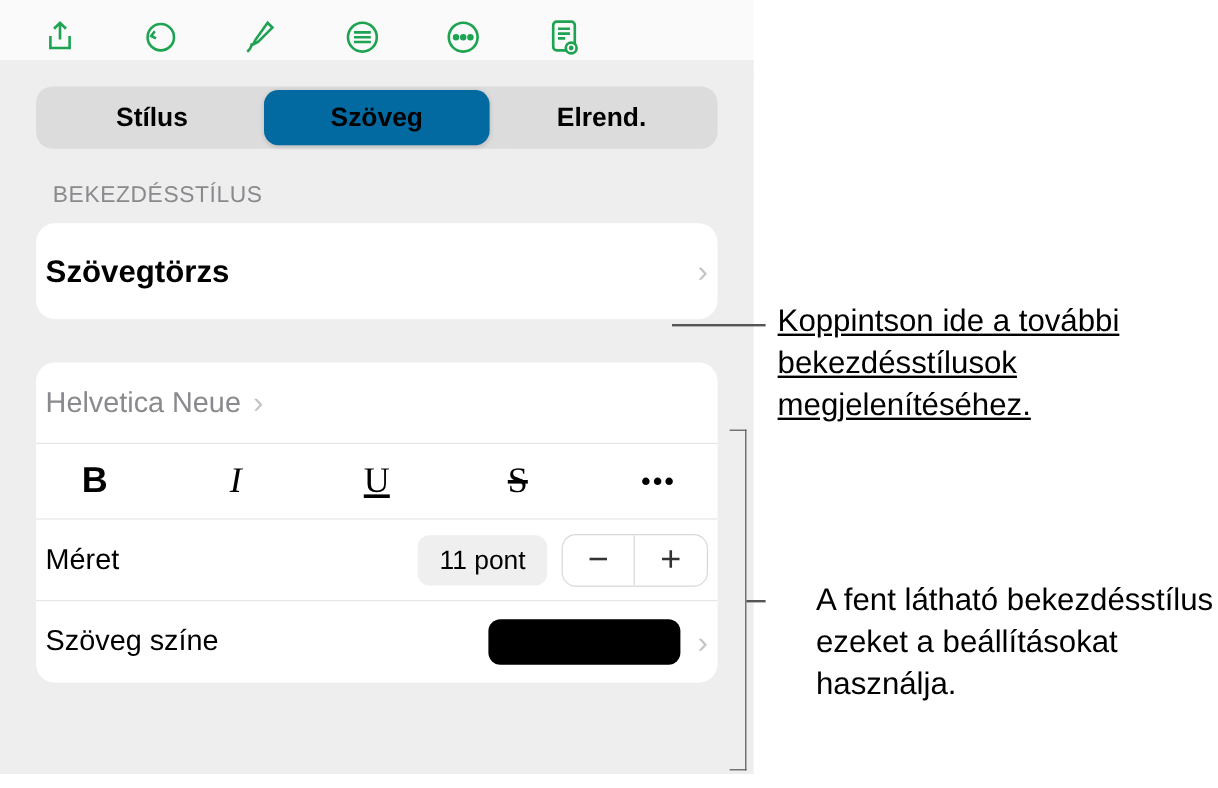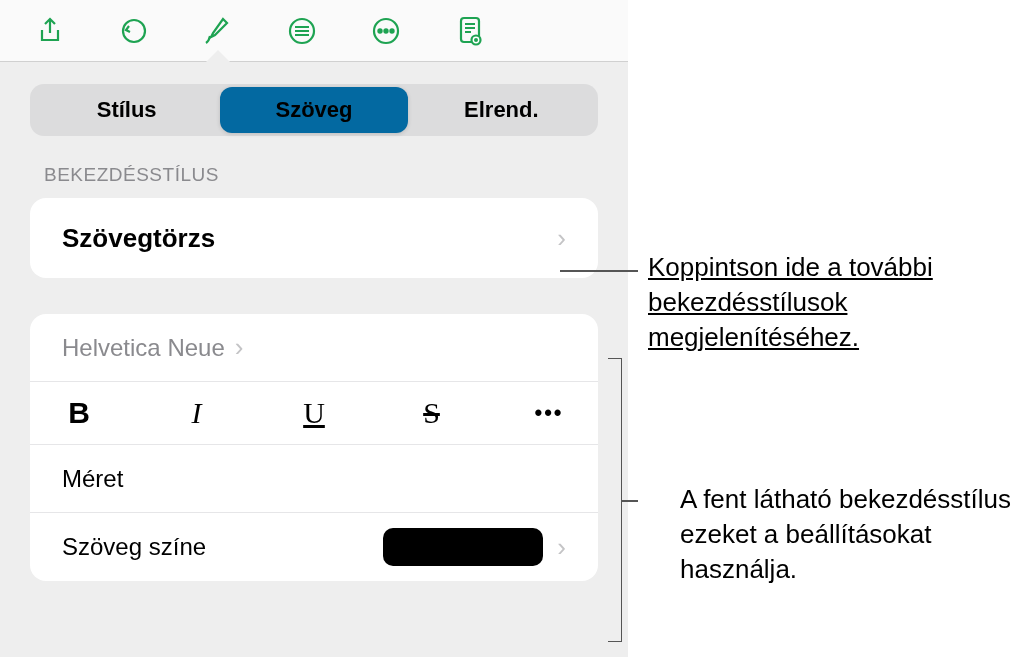--- a/index.html
+++ b/index.html
@@ -34,21 +34,21 @@
       align-items: center;
       justify-content: center;
       color: #1ea352;
       cursor: pointer;
     }
     .toolbar-icon svg { stroke: #1ea352; fill: none; stroke-width: 2.2; }
     .toolbar-icon-wrap { position: relative; height: 62px; display:flex; align-items:center;}
 
     .panel {
       position: absolute;
-      top: 62px;
+      top: 50px;
       left: 0;
       width: 628px;
       background: #eeeeee;
       padding: 22px 30px 0 30px;
       height: 595px;
     }
 
     .seg-control {
       display: flex;
       background: #dcdcdd;
@@ -84,21 +84,21 @@
 
     .card {
       background: #fff;
       border-radius: 16px;
       overflow: hidden;
       margin-bottom: 32px;
     }
     .row {
       display: flex;
       align-items: center;
-      padding: 0 32px;
+      padding: 0 8px;
       min-height: 68px;
       border-bottom: 1px solid #e6e6e8;
     }
     .row:last-child { border-bottom: none; }
     .row-title { font-size: 26px; font-weight: 600; flex: 1; }
     .row-label { font-size: 24px; flex: 1; }
     .row-value { font-size: 24px; color: #8a8a8e; margin-right: 10px; }
     .chevron { color: #c4c4c6; font-size: 26px; }
 
     .style-buttons {
@@ -261,20 +261,27 @@
     </div>
     <div class="style-buttons">
       <div class="style-btn bold">B</div>
       <div class="style-btn italic">I</div>
       <div class="style-btn underline">U</div>
       <div class="style-btn strike">S</div>
       <div class="style-btn more">•••</div>
     </div>
     <div class="row">
       <div class="row-label">Méret</div>
+      <div class="size-control">
+        <div class="size-value">11 pont</div>
+        <div class="stepper">
+          <div class="stepper-btn">−</div>
+          <div class="stepper-btn">+</div>
+        </div>
+      </div>
     </div>
     <div class="row">
       <div class="row-label">Szöveg színe</div>
       <div class="color-swatch"></div>
       <div class="chevron">›</div>
     </div>
   </div>
 </div>
 
 <div class="callout-line" style="top:270px; left:560px; width:78px; height:1.5px;"></div>

